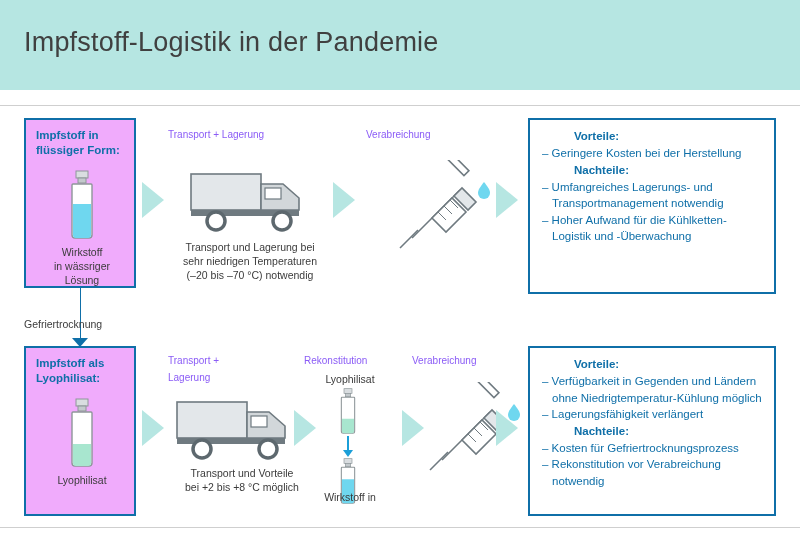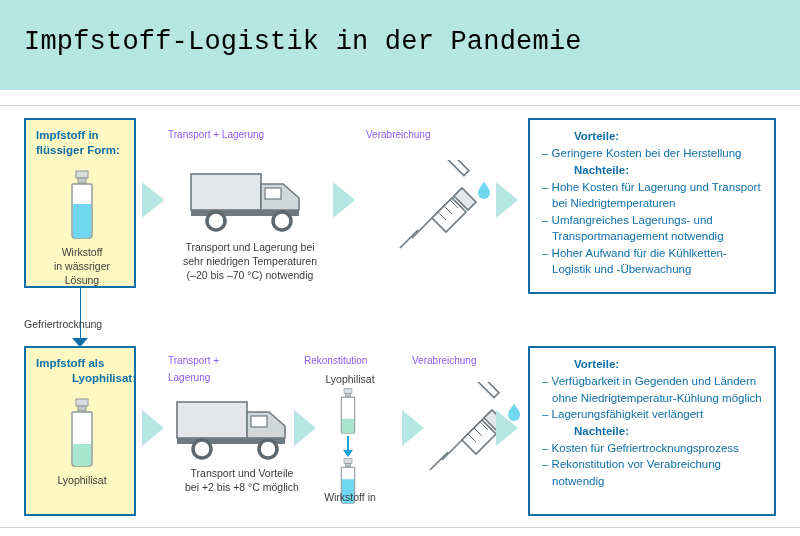--- a/index.html
+++ b/index.html
@@ -26,41 +26,40 @@
     top: 0;
     width: 800px;
     height: 90px;
     background: #b6e6e2;
   }
   .header-title {
     position: absolute;
     left: 24px;
     top: 27px;
     font-size: 27px;
-    color: #000000;
+    color: #404040;
     font-weight: 400;
     letter-spacing: 0.2px;
-    font-family: Liberation Mono, monospace;
   }
   .rule {
     position: absolute;
     left: 0;
     width: 800px;
     height: 1px;
     background: #cfcfcf;
   }
   .rule-top { top: 105px; }
   .rule-bottom { top: 527px; }
 
   
   .blue-box {
     position: absolute;
     border: 2px solid #0f6fa8;
     box-sizing: border-box;
-    background: #fef9c3;
+    background: #f0abfc;
   }
   .box-title {
     color: #0f6fa8;
     font-weight: bold;
     font-size: 11.5px;
     line-height: 15px;
   }
   .col-head {
     position: absolute;
     color: #8b5cf6;
@@ -203,32 +202,31 @@
       <path d="M86 22 c4 5 6 8 6 11 a6 6 0 0 1 -12 0 c0 -3 2 -6 6 -11 z" fill="#6fd7ef"></path>
     </svg>
   </div>
 
   <div class="arrow" style="left:496px; top:182px;"></div>
 
   <div class="info-panel" style="left:528px; top:118px; width:248px; height:176px;">
     <div class="info-head">Vorteile:</div>
     <div class="info-item">– Geringere Kosten bei der Herstellung</div>
     <div class="info-head">Nachteile:</div>
-    <div class="info-item">– Hohe Kosten für Lagerung und Transport bei Niedrigtemperaturen</div>
     <div class="info-item">– Umfangreiches Lagerungs- und Transportmanagement notwendig</div>
     <div class="info-item">– Hoher Aufwand für die Kühlketten-Logistik und -Überwachung</div>
   </div>
 
   <div class="v-line" style="left:80px; top:288px; height:52px;"></div>
   <div class="arrow-down" style="left:72px; top:338px; border-top:9px solid #0f6fa8;"></div>
   <div class="v-label" style="left:24px; top:318px;">Gefriertrocknung</div>
 
   <div class="blue-box" style="left:24px; top:346px; width:112px; height:170px;">
     <div class="box-title" style="position:absolute; left:10px; top:8px; width:84px;">Impfstoff als</div>
-    <div class="box-title" style="position:absolute; left:10px; top:23px; width:100px;text-align:right;">Lyophilisat:</div>
+    <div class="box-title" style="position:absolute; left:10px; top:23px; width:100px;">Lyophilisat:</div>
 
     <div style="position:absolute; left:40px; top:50px;">
       <svg width="32" height="72" viewBox="0 0 32 72">
         <rect x="10" y="1" width="12" height="7" fill="#d9dde0" stroke="#8e9699" stroke-width="1"></rect>
         <rect x="12" y="8" width="8" height="5" fill="#c3c9cc" stroke="#8e9699" stroke-width="1"></rect>
         <path d="M7 14 h18 a1 1 0 0 1 1 1 v50 a3 3 0 0 1 -3 3 h-14 a3 3 0 0 1 -3 -3 v-50 a1 1 0 0 1 1 -1 z" fill="#ffffff" stroke="#8e9699" stroke-width="1.4"></path>
         <path d="M7 46 h18 v19 a3 3 0 0 1 -3 3 h-12 a3 3 0 0 1 -3 -3 z" fill="#a8e6cf"></path>
       </svg>
     </div>
 

